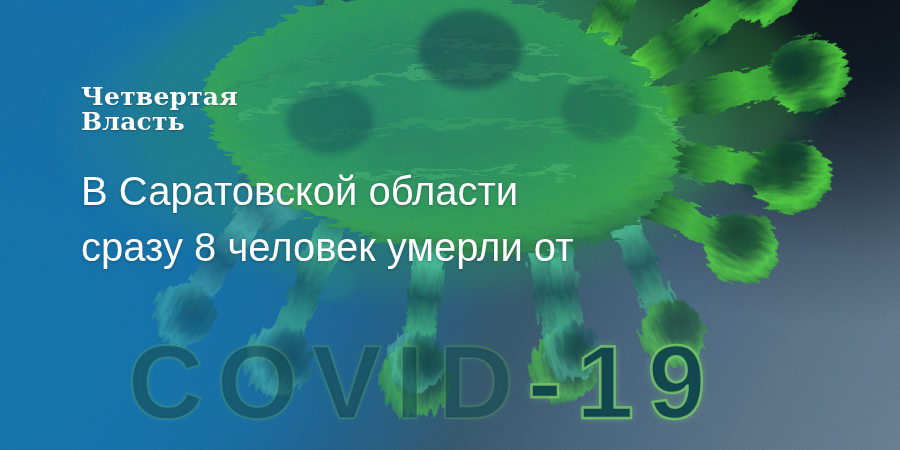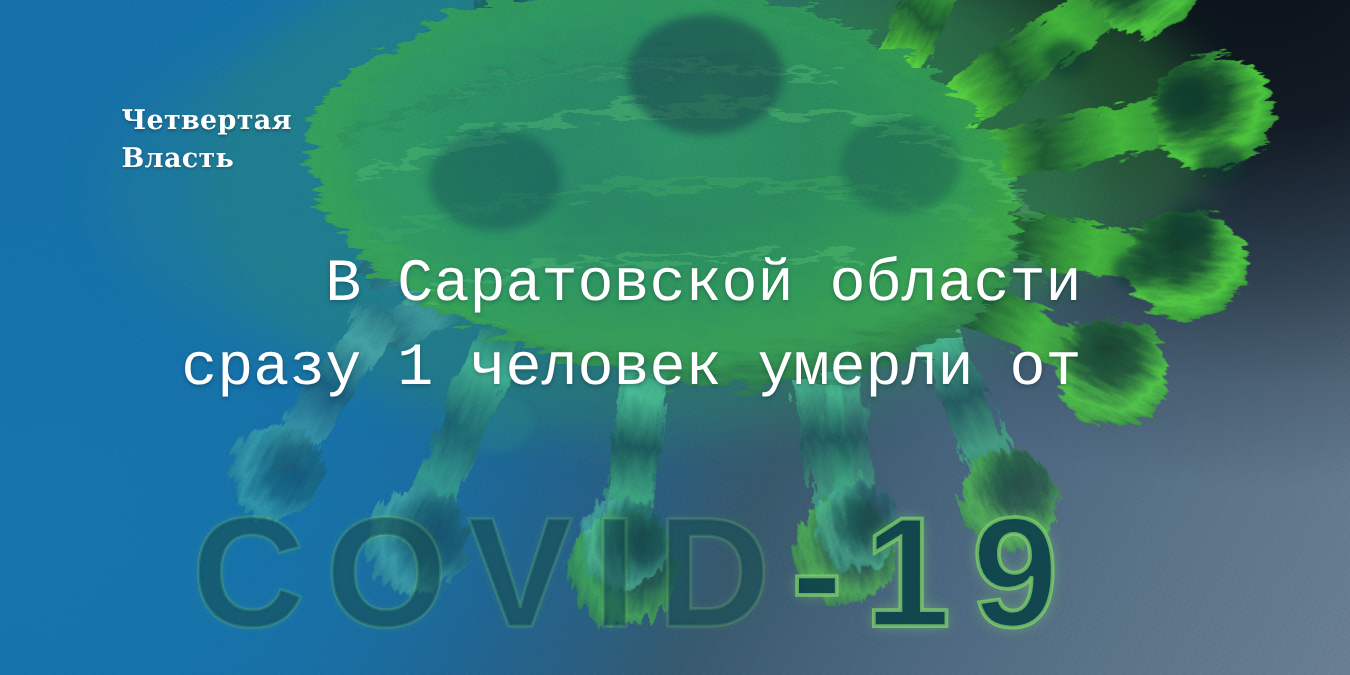--- a/index.html
+++ b/index.html
@@ -86,46 +86,45 @@
   .watermark .wm-right {
     color: rgba(10,62,74,0.90);
     -webkit-text-stroke: 2.5px rgba(126,206,108,0.78);
     text-shadow: 0 0 9px rgba(128,210,110,0.55);
   }
 
   
   .logo {
     position: absolute;
     left: 81px;
-    top: 68px;
+    top: 84px;
     font-family: "DejaVu Serif", "Liberation Serif", serif;
     font-weight: 700;
-    font-size: 18px;
+    font-size: 25px;
     line-height: 25px;
     color: #ffffff;
     letter-spacing: .2px;
     text-shadow: 0 1px 2px rgba(0,30,50,.35);
     user-select: none;
   }
   .logo .logo-line { display: block; }
 
   
   .headline {
     position: absolute;
     left: 81px;
     top: 163px;
     width: 640px;
-    font-family: Liberation Mono, monospace;
+    font-family: Liberation Sans, sans-serif;
     font-size: 40px;
     font-weight: 400;
     line-height: 56px;
     color: #ffffff;
     text-shadow: 0 1px 3px rgba(0,25,45,.30);
     user-select: none;
-    text-align: right;
   }
   .headline .hl-line { display: block; white-space: nowrap; }
 </style>
 </head>
 <body>
 
 <div id="card">
 
   <div class="bg-blue-glow"></div>
   <div class="bg-dark-corner"></div>
@@ -353,16 +352,16 @@
 
   <div class="watermark"><span class="wm-left">COVID</span><span class="wm-right">-19</span></div>
 
   <div class="logo">
     <span class="logo-line">Четвертая</span>
     <span class="logo-line">Власть</span>
   </div>
 
   <div class="headline">
     <span class="hl-line">В Саратовской области</span>
-    <span class="hl-line">сразу 1 человек умерли от</span>
+    <span class="hl-line">сразу 8 человек умерли от</span>
   </div>
 
 </div>
 
 </body></html>

